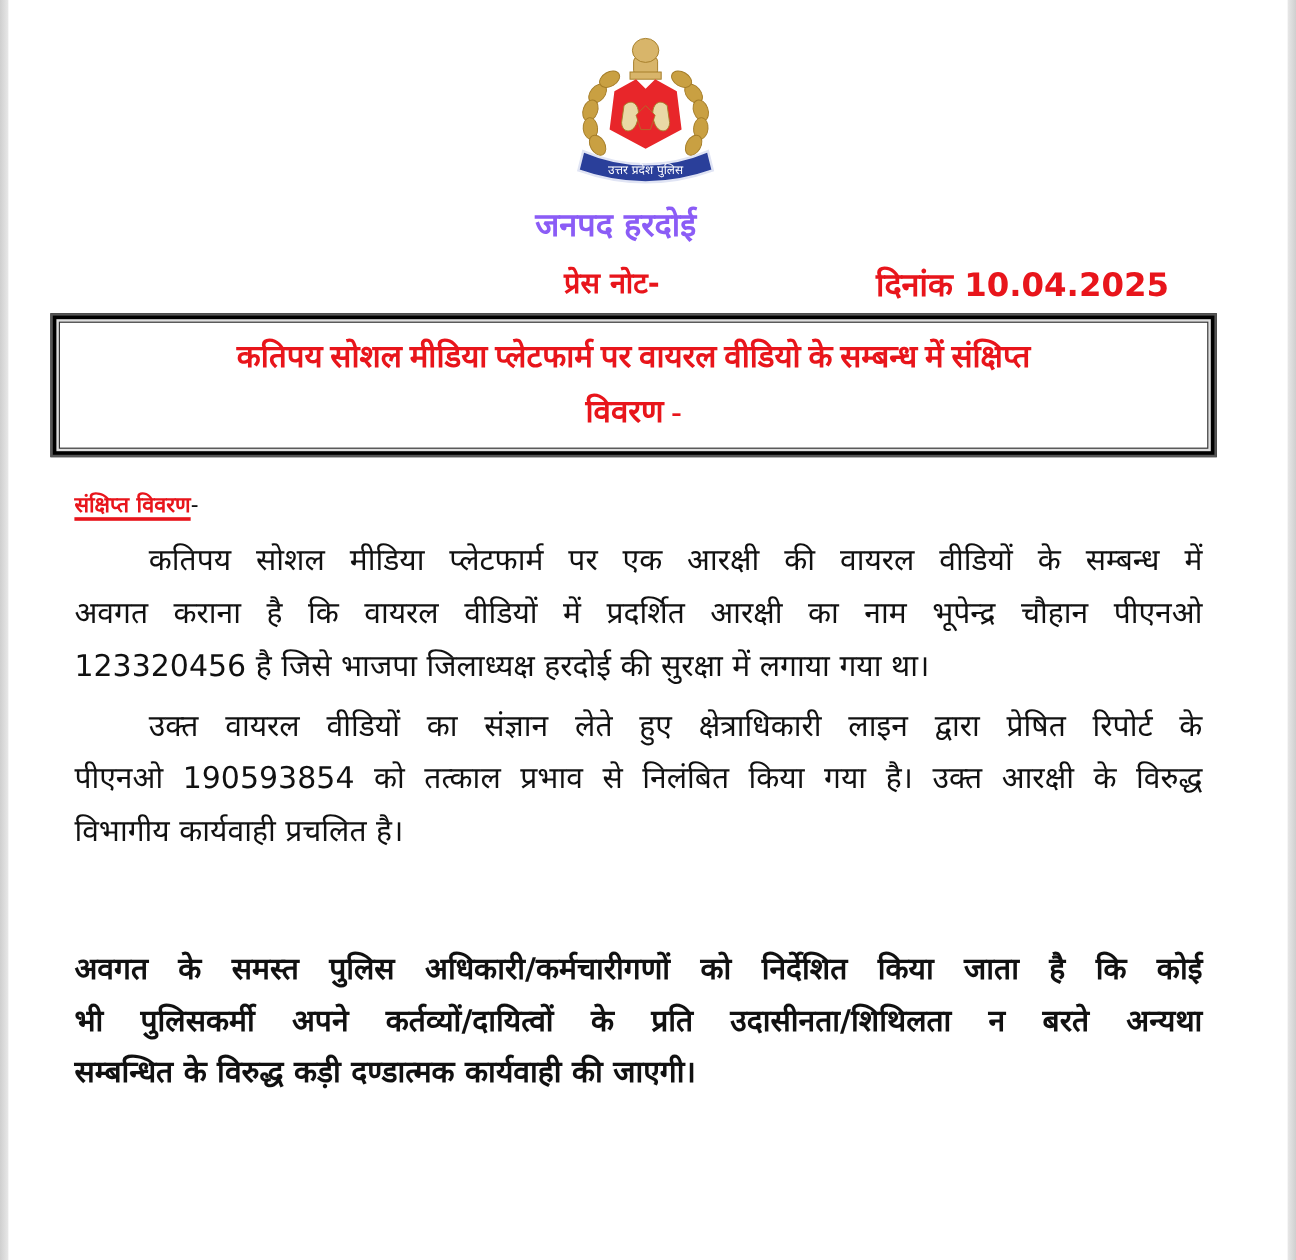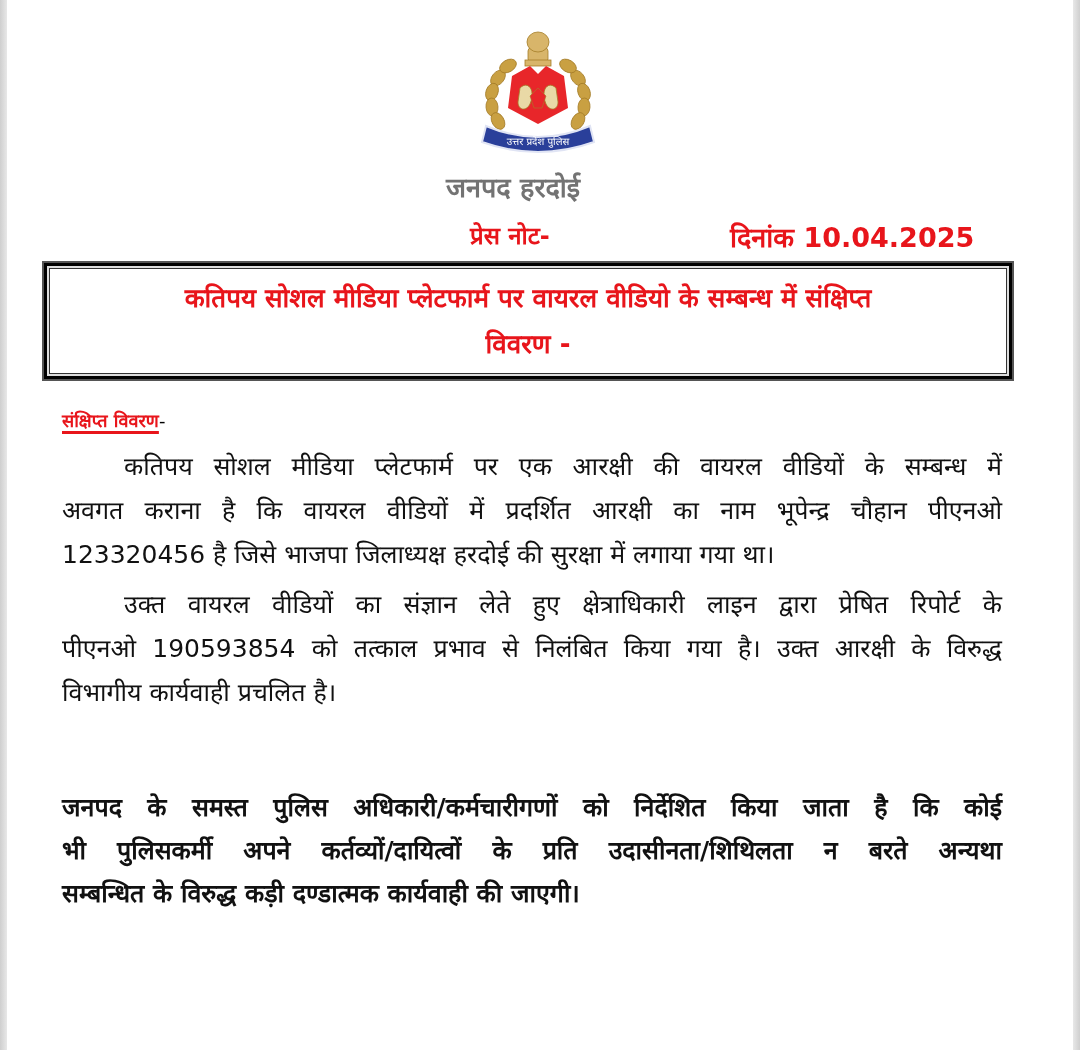--- a/index.html
+++ b/index.html
@@ -10,29 +10,29 @@
     position: relative;
   }
   .edge-left { position: absolute; left: 0; top: 0; width: 7px; height: 1050px;
     background: linear-gradient(to right, #cfcfcf, #e8e8e8); }
   .edge-right { position: absolute; right: 0; top: 0; width: 7px; height: 1050px;
     background: linear-gradient(to left, #cfcfcf, #e8e8e8); }
 
   .emblem { position: absolute; left: 468px; top: 18px; width: 140px; height: 140px; }
 
   .district { position: absolute; left: 446px; top: 168px; font-size: 27px; font-weight: bold;
-    color: #737373; white-space: nowrap; }
+    color: #8b5cf6; white-space: nowrap; }
   .press-note { position: absolute; left: 470px; top: 218px; font-size: 24px; font-weight: bold;
     color: #e8151b; white-space: nowrap; }
   .date { position: absolute; left: 730px; top: 218px; font-size: 27px; font-weight: bold;
     color: #e8151b; white-space: nowrap; }
 
   .title-box { position: absolute; left: 42px; top: 261px; width: 972px; height: 120px;
     box-sizing: border-box; border: 2px solid #555; background: #000; padding: 3px; }
-  .title-box-mid { width: 100%; height: 100%; box-sizing: border-box; background: #ddd; padding: 2px; }
+  .title-box-mid { width: 100%; height: 100%; box-sizing: border-box; background: #ddd; padding: 2px; font-family: Liberation Serif, serif; }
   .title-box-inner { width: 100%; height: 100%; box-sizing: border-box; background: #fff;
     border: 1px solid #333; display: flex; flex-direction: column; align-items: center; justify-content: center; }
   .title-line { font-size: 26px; font-weight: bold; color: #e8151b; line-height: 46px; white-space: nowrap; }
 
   .section-heading { position: absolute; left: 62px; top: 408px; font-size: 18px; white-space: nowrap; }
   .section-heading .red { color: #e8151b; font-weight: bold; text-decoration: underline; text-decoration-thickness: 3px; text-underline-offset: 4px; }
   .section-heading .dash { color: #000; }
 
   .para { position: absolute; left: 62px; width: 940px; font-size: 25px; color: #111;
     line-height: 44px; text-align: justify; }
@@ -107,16 +107,16 @@
   <span class="line last">123320456 है जिसे भाजपा जिलाध्यक्ष हरदोई की सुरक्षा में लगाया गया था।</span>
 </div>
 
 <div class="para p2">
   <span class="line indent">उक्त वायरल वीडियों का संज्ञान लेते हुए क्षेत्राधिकारी लाइन द्वारा प्रेषित रिपोर्ट के</span>
   <span class="line">पीएनओ 190593854 को तत्काल प्रभाव से निलंबित किया गया है। उक्त आरक्षी के विरुद्ध</span>
   <span class="line last">विभागीय कार्यवाही प्रचलित है।</span>
 </div>
 
 <div class="para p3">
-  <span class="line">जनपद के समस्त पुलिस अधिकारी/कर्मचारीगणों को निर्देशित किया जाता है कि कोई</span>
+  <span class="line">अवगत के समस्त पुलिस अधिकारी/कर्मचारीगणों को निर्देशित किया जाता है कि कोई</span>
   <span class="line">भी पुलिसकर्मी अपने कर्तव्यों/दायित्वों के प्रति उदासीनता/शिथिलता न बरते अन्यथा</span>
   <span class="line last">सम्बन्धित के विरुद्ध कड़ी दण्डात्मक कार्यवाही की जाएगी।</span>
 </div>
 
 </body></html>

